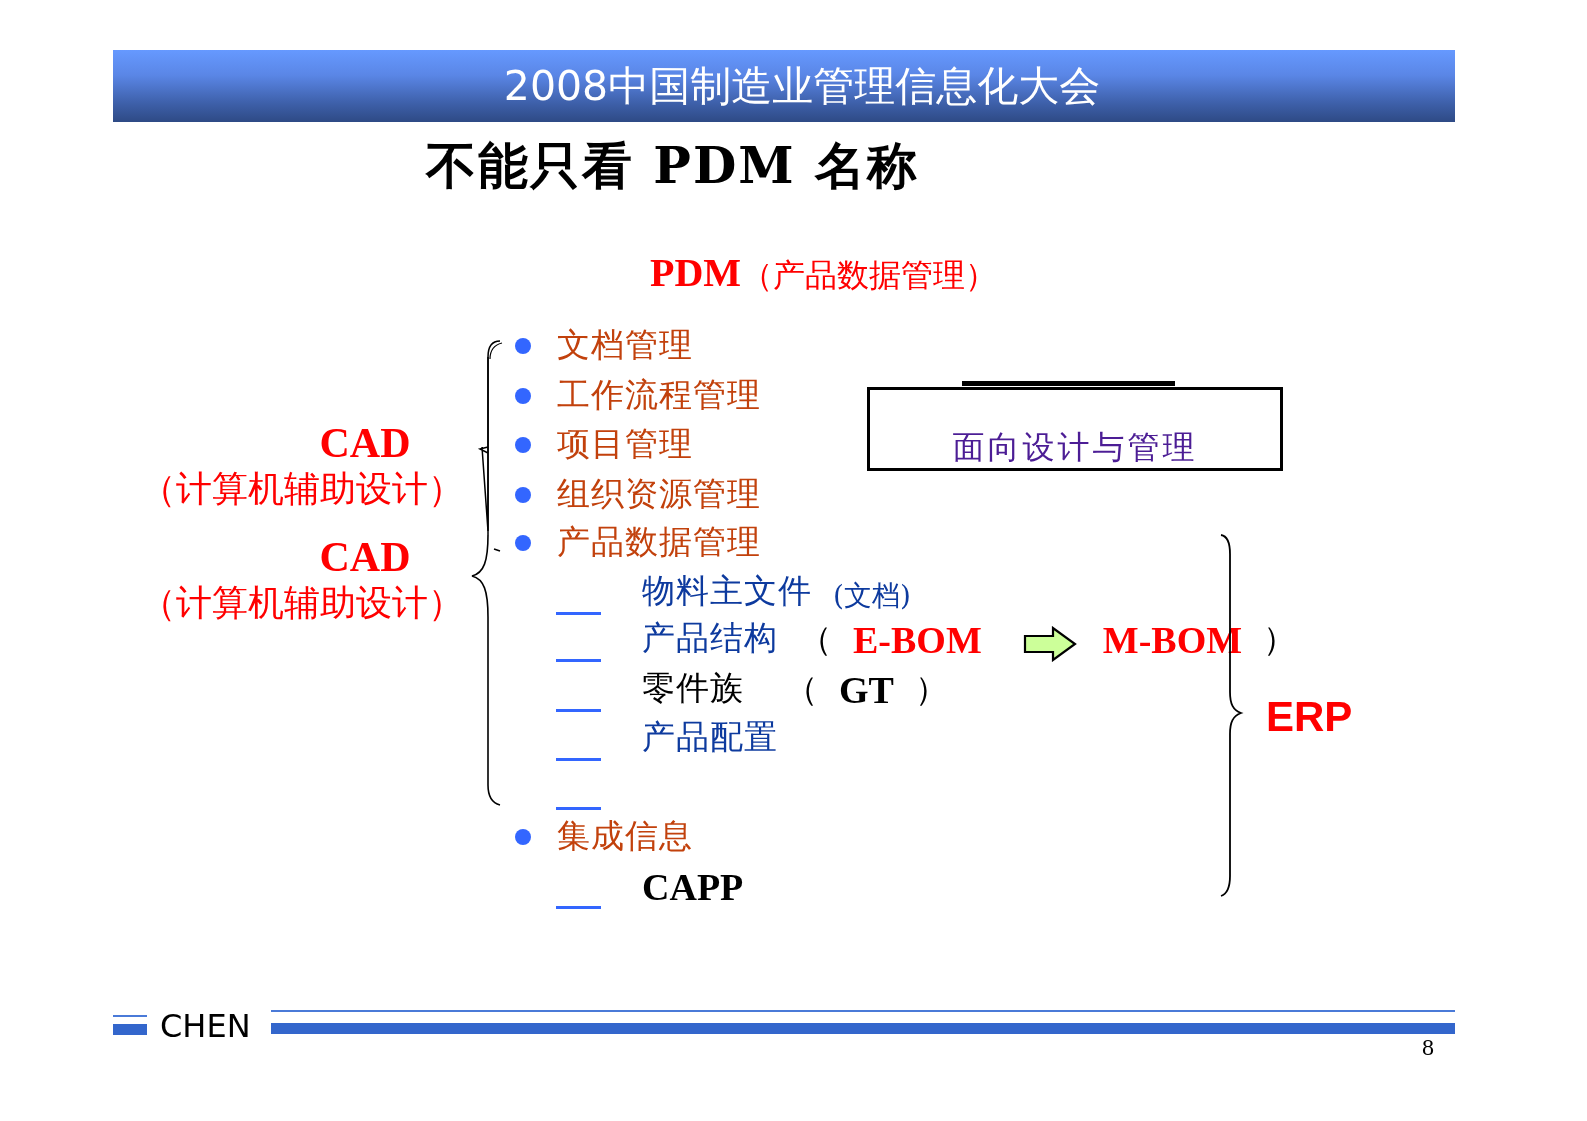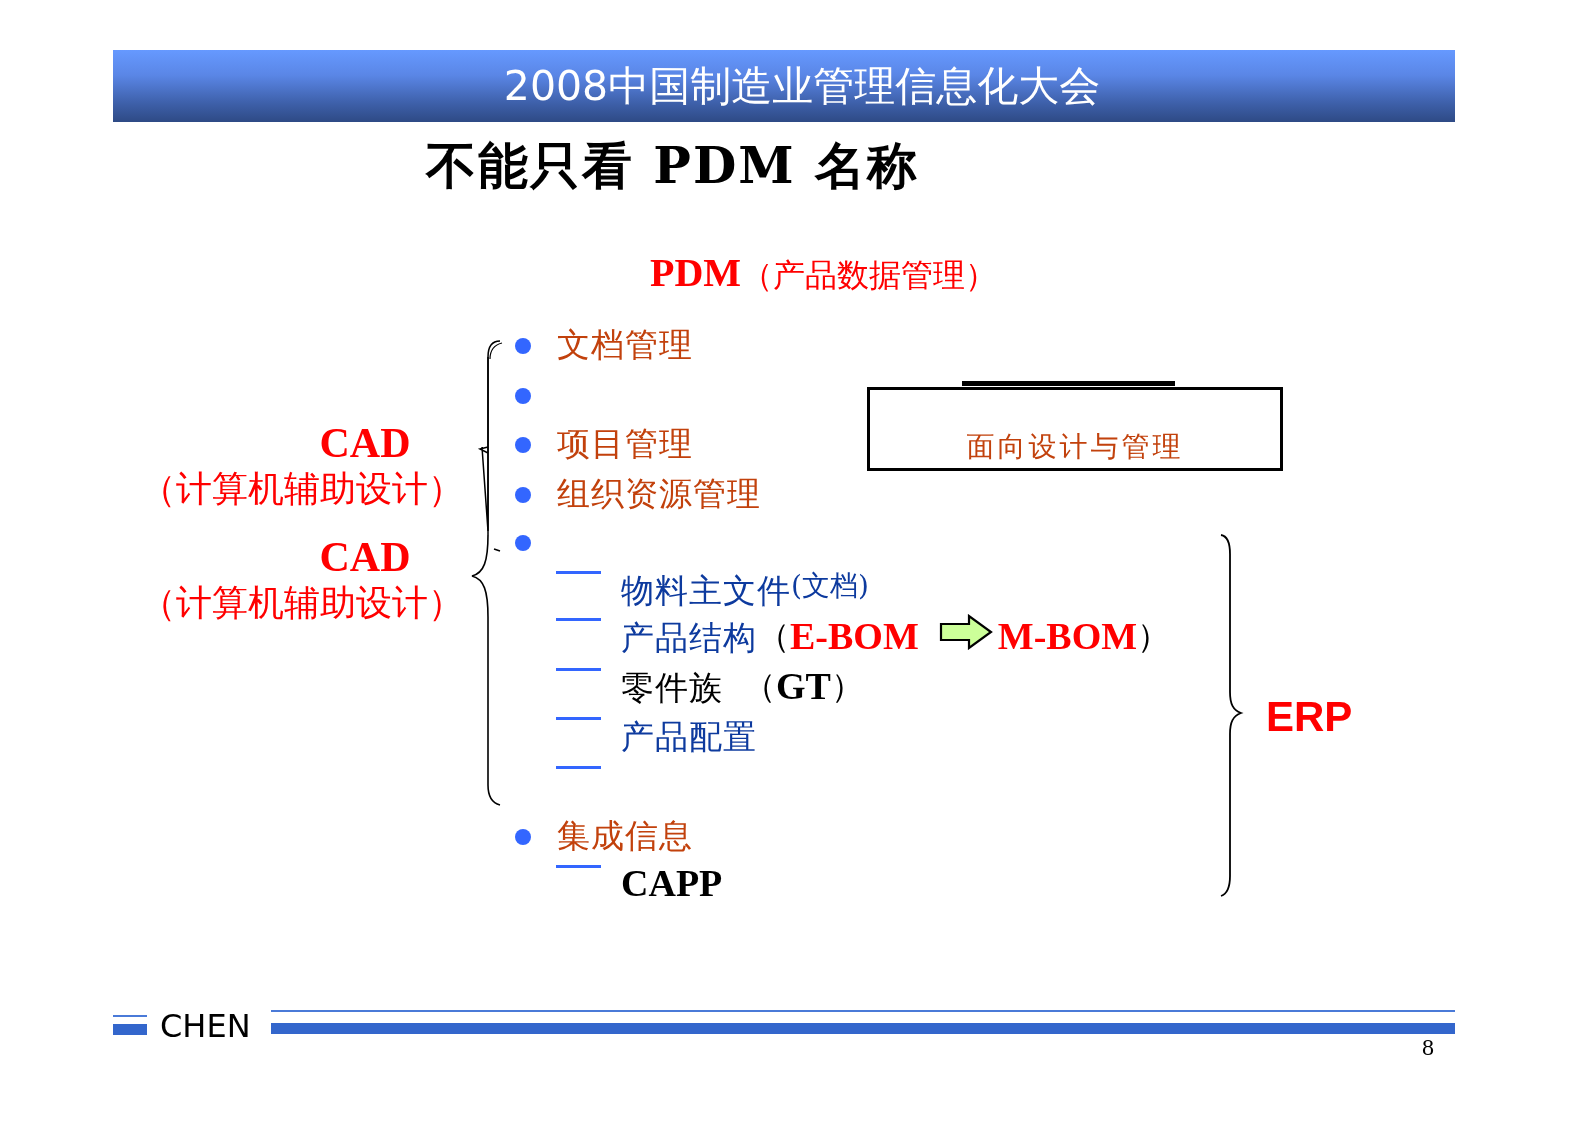--- a/index.html
+++ b/index.html
@@ -21,37 +21,37 @@
   .pdm-heading .cjk { font-size: 32px; }
 
   .cad-block { width: 330px; text-align: center; color: #ff0000; }
   .cad-label { font-family: "Liberation Serif", serif; font-weight: bold; font-size: 42px; line-height: 46px; padding-left: 120px; }
   .cad-sub { font-size: 36px; line-height: 46px; white-space: nowrap; text-align: left; }
 
   .bullet-row { left: 515px; height: 48px; display: flex; align-items: center; white-space: nowrap; }
   .dot { width: 16px; height: 16px; border-radius: 50%; background: #3366ff; margin-right: 26px; margin-top: 2px; }
   .bullet-text { font-size: 33px; color: #c2410c; line-height: 48px; letter-spacing: 1px; }
 
-  .sub-row { left: 556px; height: 48px; display: flex; align-items: flex-start; white-space: nowrap; }
+  .sub-row { left: 556px; height: 48px; display: flex; align-items: flex-end; white-space: nowrap; gap: 21px; }
   .dash { width: 45px; height: 3px; background: #3366ff; margin-right: 20px; margin-top: 4px; }
   .sub-text { font-size: 33px; line-height: 48px; letter-spacing: 1px; }
   .blue { color: #0d3a9e; }
   .black { color: #000; }
   .red-bold { color: #ff0000; font-family: "Liberation Serif", serif; font-weight: bold; font-size: 38px; }
   .black-bold { color: #000; font-family: "Liberation Serif", serif; font-weight: bold; font-size: 38px; }
   .paren { font-size: 33px; color: #000; }
   .small-paren { font-size: 28px; color: #0d3a9e; }
 
   .arrow-icon { display: inline-block; width: 55px; height: 36px; vertical-align: middle; margin: 0 4px 0 20px; }
 
   .design-box { left: 867px; top: 387px; width: 410px; height: 78px; border: 3px solid #000;
                 background: #fff; display: flex; align-items: center; justify-content: center; }
   .design-box-topline { left: 962px; top: 381px; width: 213px; height: 5px; background: #000; }
   .design-box-bottomline { left: 962px; top: 467px; width: 213px; height: 4px; background: #000; }
-  .design-text { color: #c2410c; font-size: 28px; letter-spacing: 3px; line-height: 60px; margin-top: 36px; }
+  .design-text { color: #4c1d95; font-size: 32px; letter-spacing: 3px; line-height: 60px; margin-top: 36px; }
 
   .erp-label { left: 1266px; top: 693px; color: #ff0000; font-family: Liberation Sans, sans-serif;
                font-weight: bold; font-size: 42px; line-height: 48px; }
 
   .footer-short-thin { left: 113px; top: 1015px; width: 34px; height: 2px; background: #4a7ad8; }
   .footer-short-thick { left: 113px; top: 1024px; width: 34px; height: 11px; background: #3366cc; }
   .footer-long-thin { left: 271px; top: 1010px; width: 1184px; height: 2px; background: #4a7ad8; }
   .footer-long-thick { left: 271px; top: 1023px; width: 1184px; height: 11px; background: #3366cc; }
   .footer-brand { left: 160px; top: 1006px; font-family: "DejaVu Sans", "Liberation Sans", sans-serif;
                   font-size: 32px; color: #000; line-height: 40px; }
@@ -88,31 +88,33 @@
 
   <path d="M28 200 C28 226 24 238 12 241 C24 244 28 256 28 282 L28 450 C28 462 32 468 40 470" fill="none" stroke="#000" stroke-width="1.6"></path>
 </svg>
 
 <div class="abs bullet-row" style="top:321px;">
   <span class="dot"></span>
   <span class="bullet-text">文档管理</span>
 </div>
 <div class="abs bullet-row" style="top:371px;">
   <span class="dot"></span>
+  <span class="bullet-text">工作流程管理</span>
 </div>
 <div class="abs bullet-row" style="top:420px;">
   <span class="dot"></span>
   <span class="bullet-text">项目管理</span>
 </div>
 <div class="abs bullet-row" style="top:470px;">
   <span class="dot"></span>
   <span class="bullet-text">组织资源管理</span>
 </div>
 <div class="abs bullet-row" style="top:518px;">
   <span class="dot"></span>
+  <span class="bullet-text">产品数据管理</span>
 </div>
 
 <div class="abs sub-row" style="top:567px;">
   <span class="dash"></span>
   <span class="sub-text blue">物料主文件</span>
     <span class="small-paren">(文档)</span>
 </div>
 <div class="abs sub-row" style="top:614px;">
   <span class="dash"></span>
   <span class="sub-text blue">产品结构</span>

